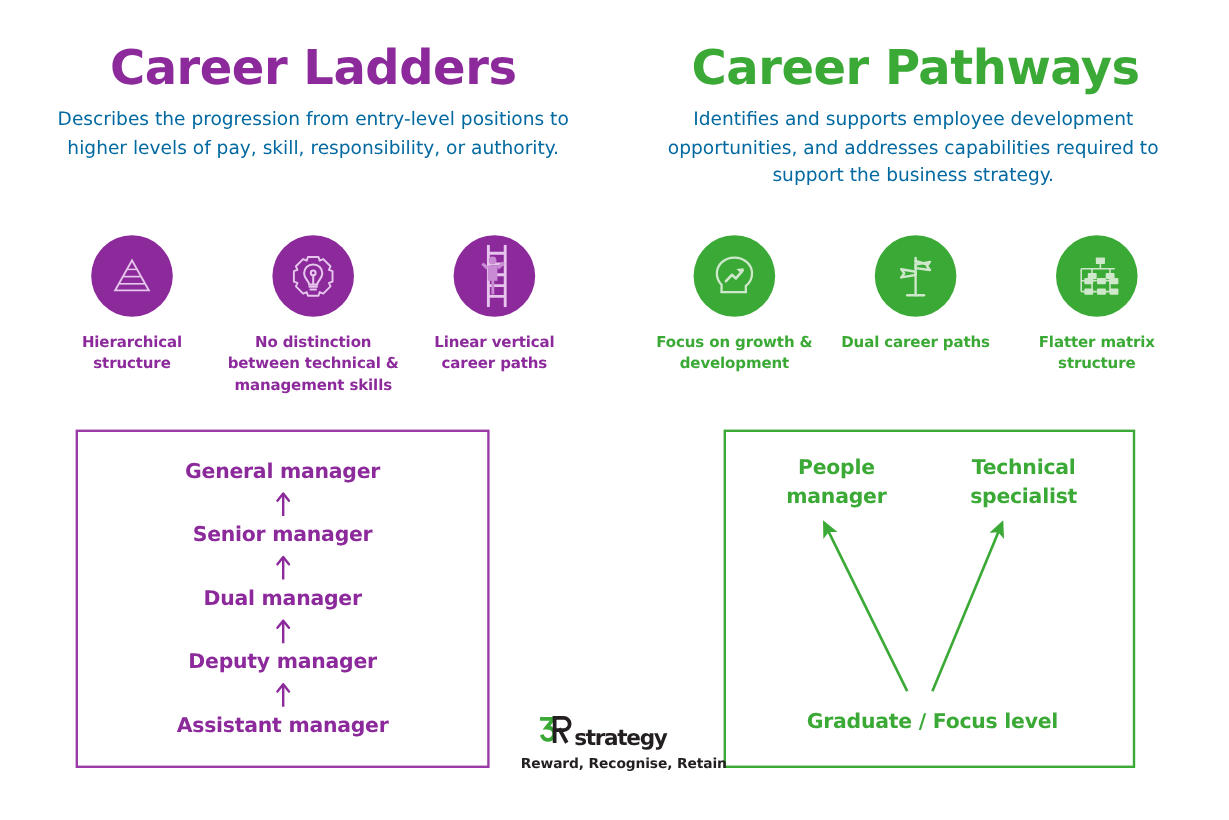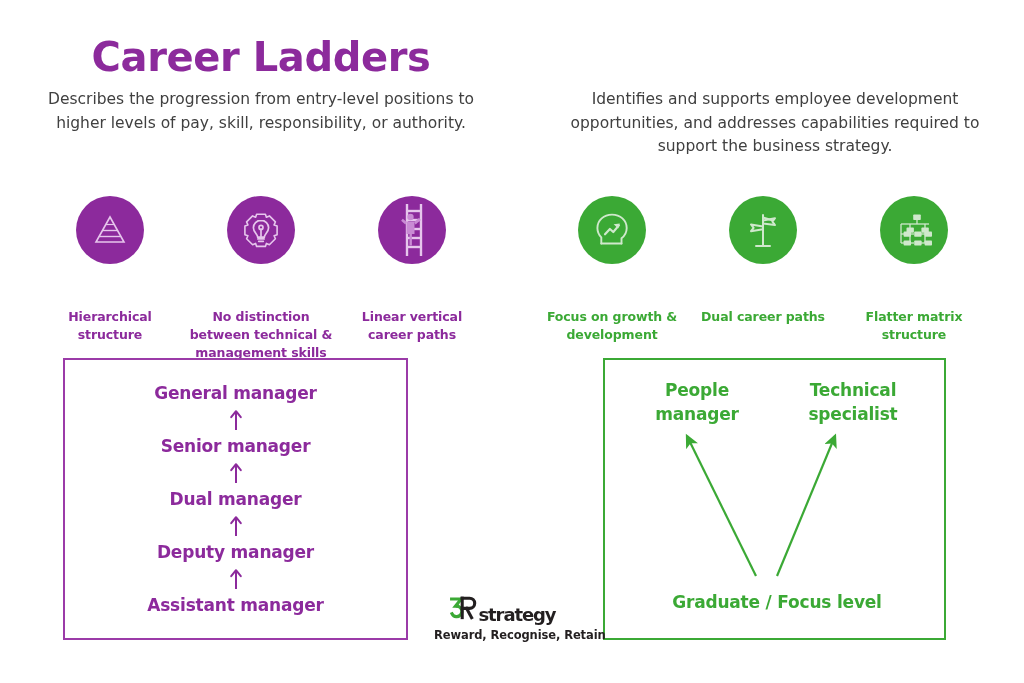--- a/index.html
+++ b/index.html
@@ -47,41 +47,40 @@
   .heading.green  { color: #3BA935; }
 
   .description {
     position: absolute;
     top: 88px;
     left: 0;
     width: 470px;
     text-align: center;
     font-size: 15.5px;
     line-height: 1.52;
-    color: #404040;
-  }
-  .column.right .description { left: 14px; width: 466px; }
+    color: #0369a1;
+  }
+  .column.right .description { left: 0; width: 466px; }
 
   
   .icon-row {
     position: absolute;
     top: 196px;
     left: 0;
     width: 470px;
     display: flex;
     justify-content: space-between;
     padding: 0 10px;
     box-sizing: border-box;
   }
   .icon-cell {
     width: 148px;
     display: flex;
     flex-direction: column;
     align-items: center;
-    gap: 32px;
   }
   .icon-circle {
     width: 68px;
     height: 68px;
     border-radius: 50%;
     display: flex;
     align-items: center;
     justify-content: center;
     position: relative;
   }
@@ -268,20 +267,21 @@
           </svg>
         </div>
         <div class="icon-label purple">Linear vertical career paths</div>
       </div>
 
     </div>
   </div>
 
   <div class="column right">
 
+    <div class="heading green">Career Pathways</div>
 
     <div class="description">Identifies and supports employee development opportunities, and addresses capabilities required to support the business strategy.</div>
 
     <div class="icon-row">
 
       <div class="icon-cell">
         <div class="icon-circle green">
           <svg width="42" height="42" viewBox="0 0 42 42">
             <path d="M30.5 34.5 v-5.2 c3.2 -2.6 5.2 -6.3 5.2 -10.4 C35.7 11.3 29.2 5.6 21.0 5.6 C12.9 5.6 6.4 11.3 6.4 18.9 c0 3.6 1.5 6.9 3.9 9.4 v6.2" fill="none" stroke="#CFE8CC" stroke-width="1.9" stroke-linecap="round" stroke-linejoin="round"></path>
             <path d="M10.3 34.5 h20.2" fill="none" stroke="#CFE8CC" stroke-width="1.9" stroke-linecap="round"></path>

